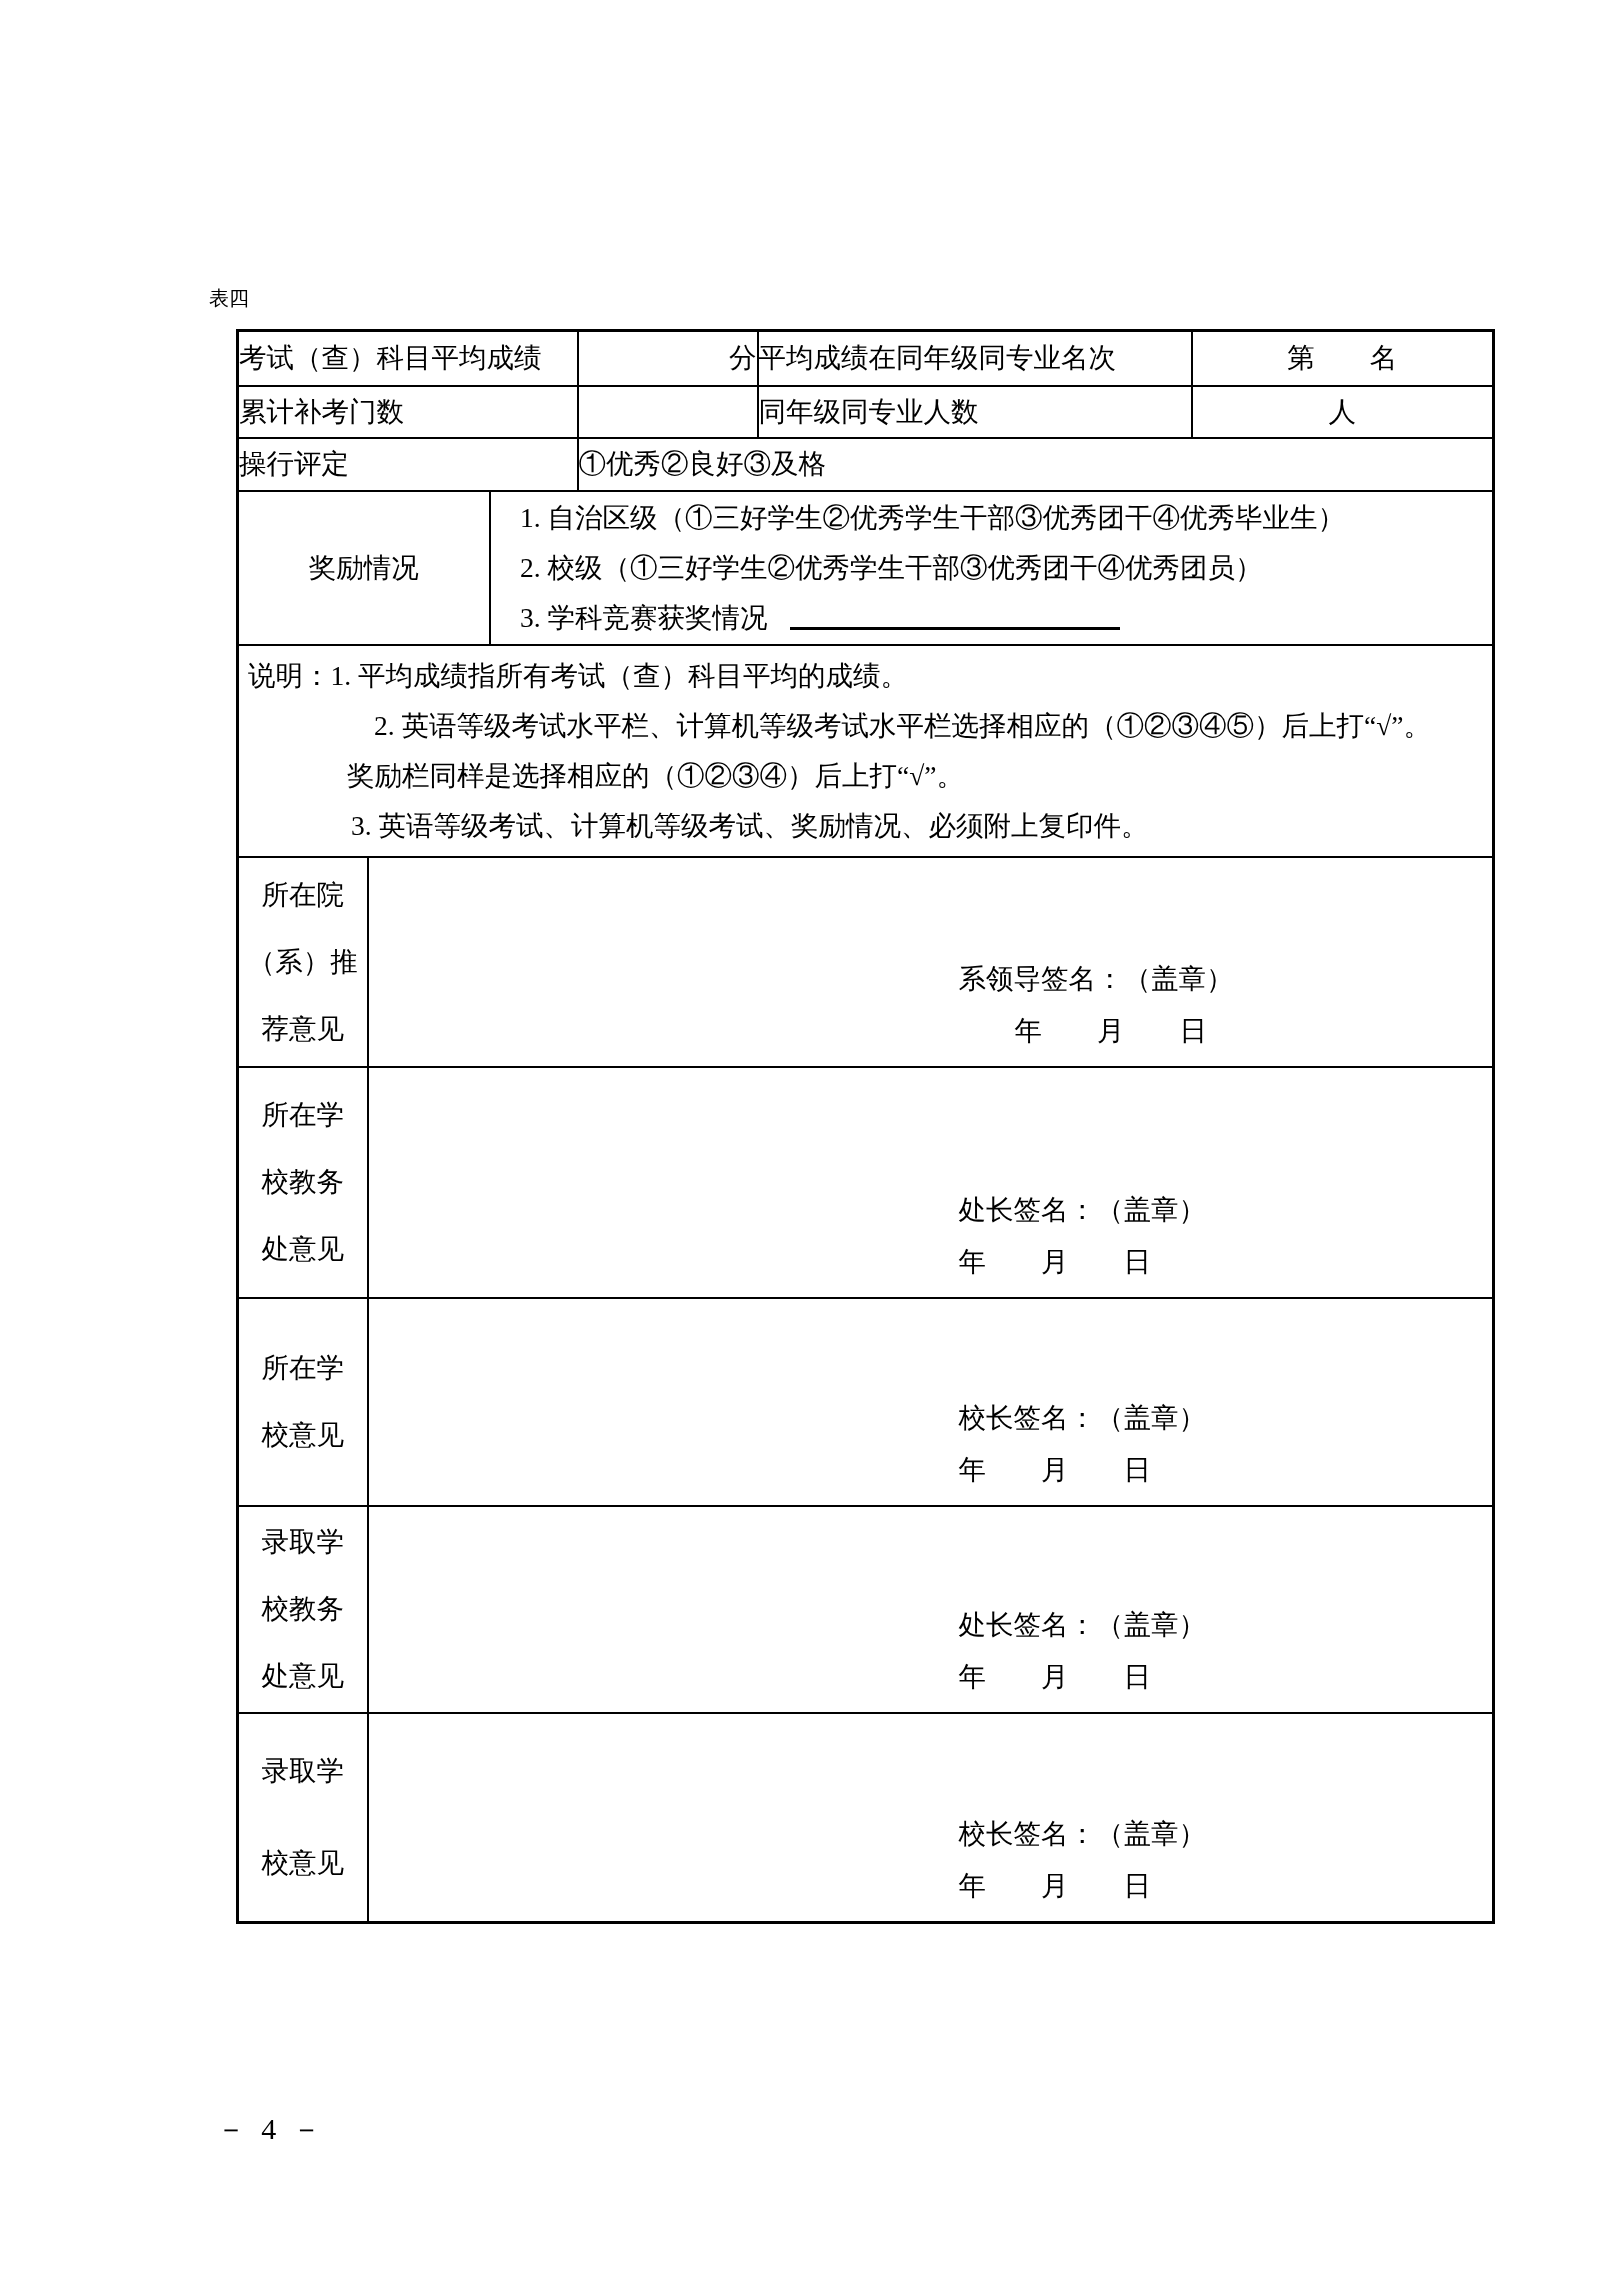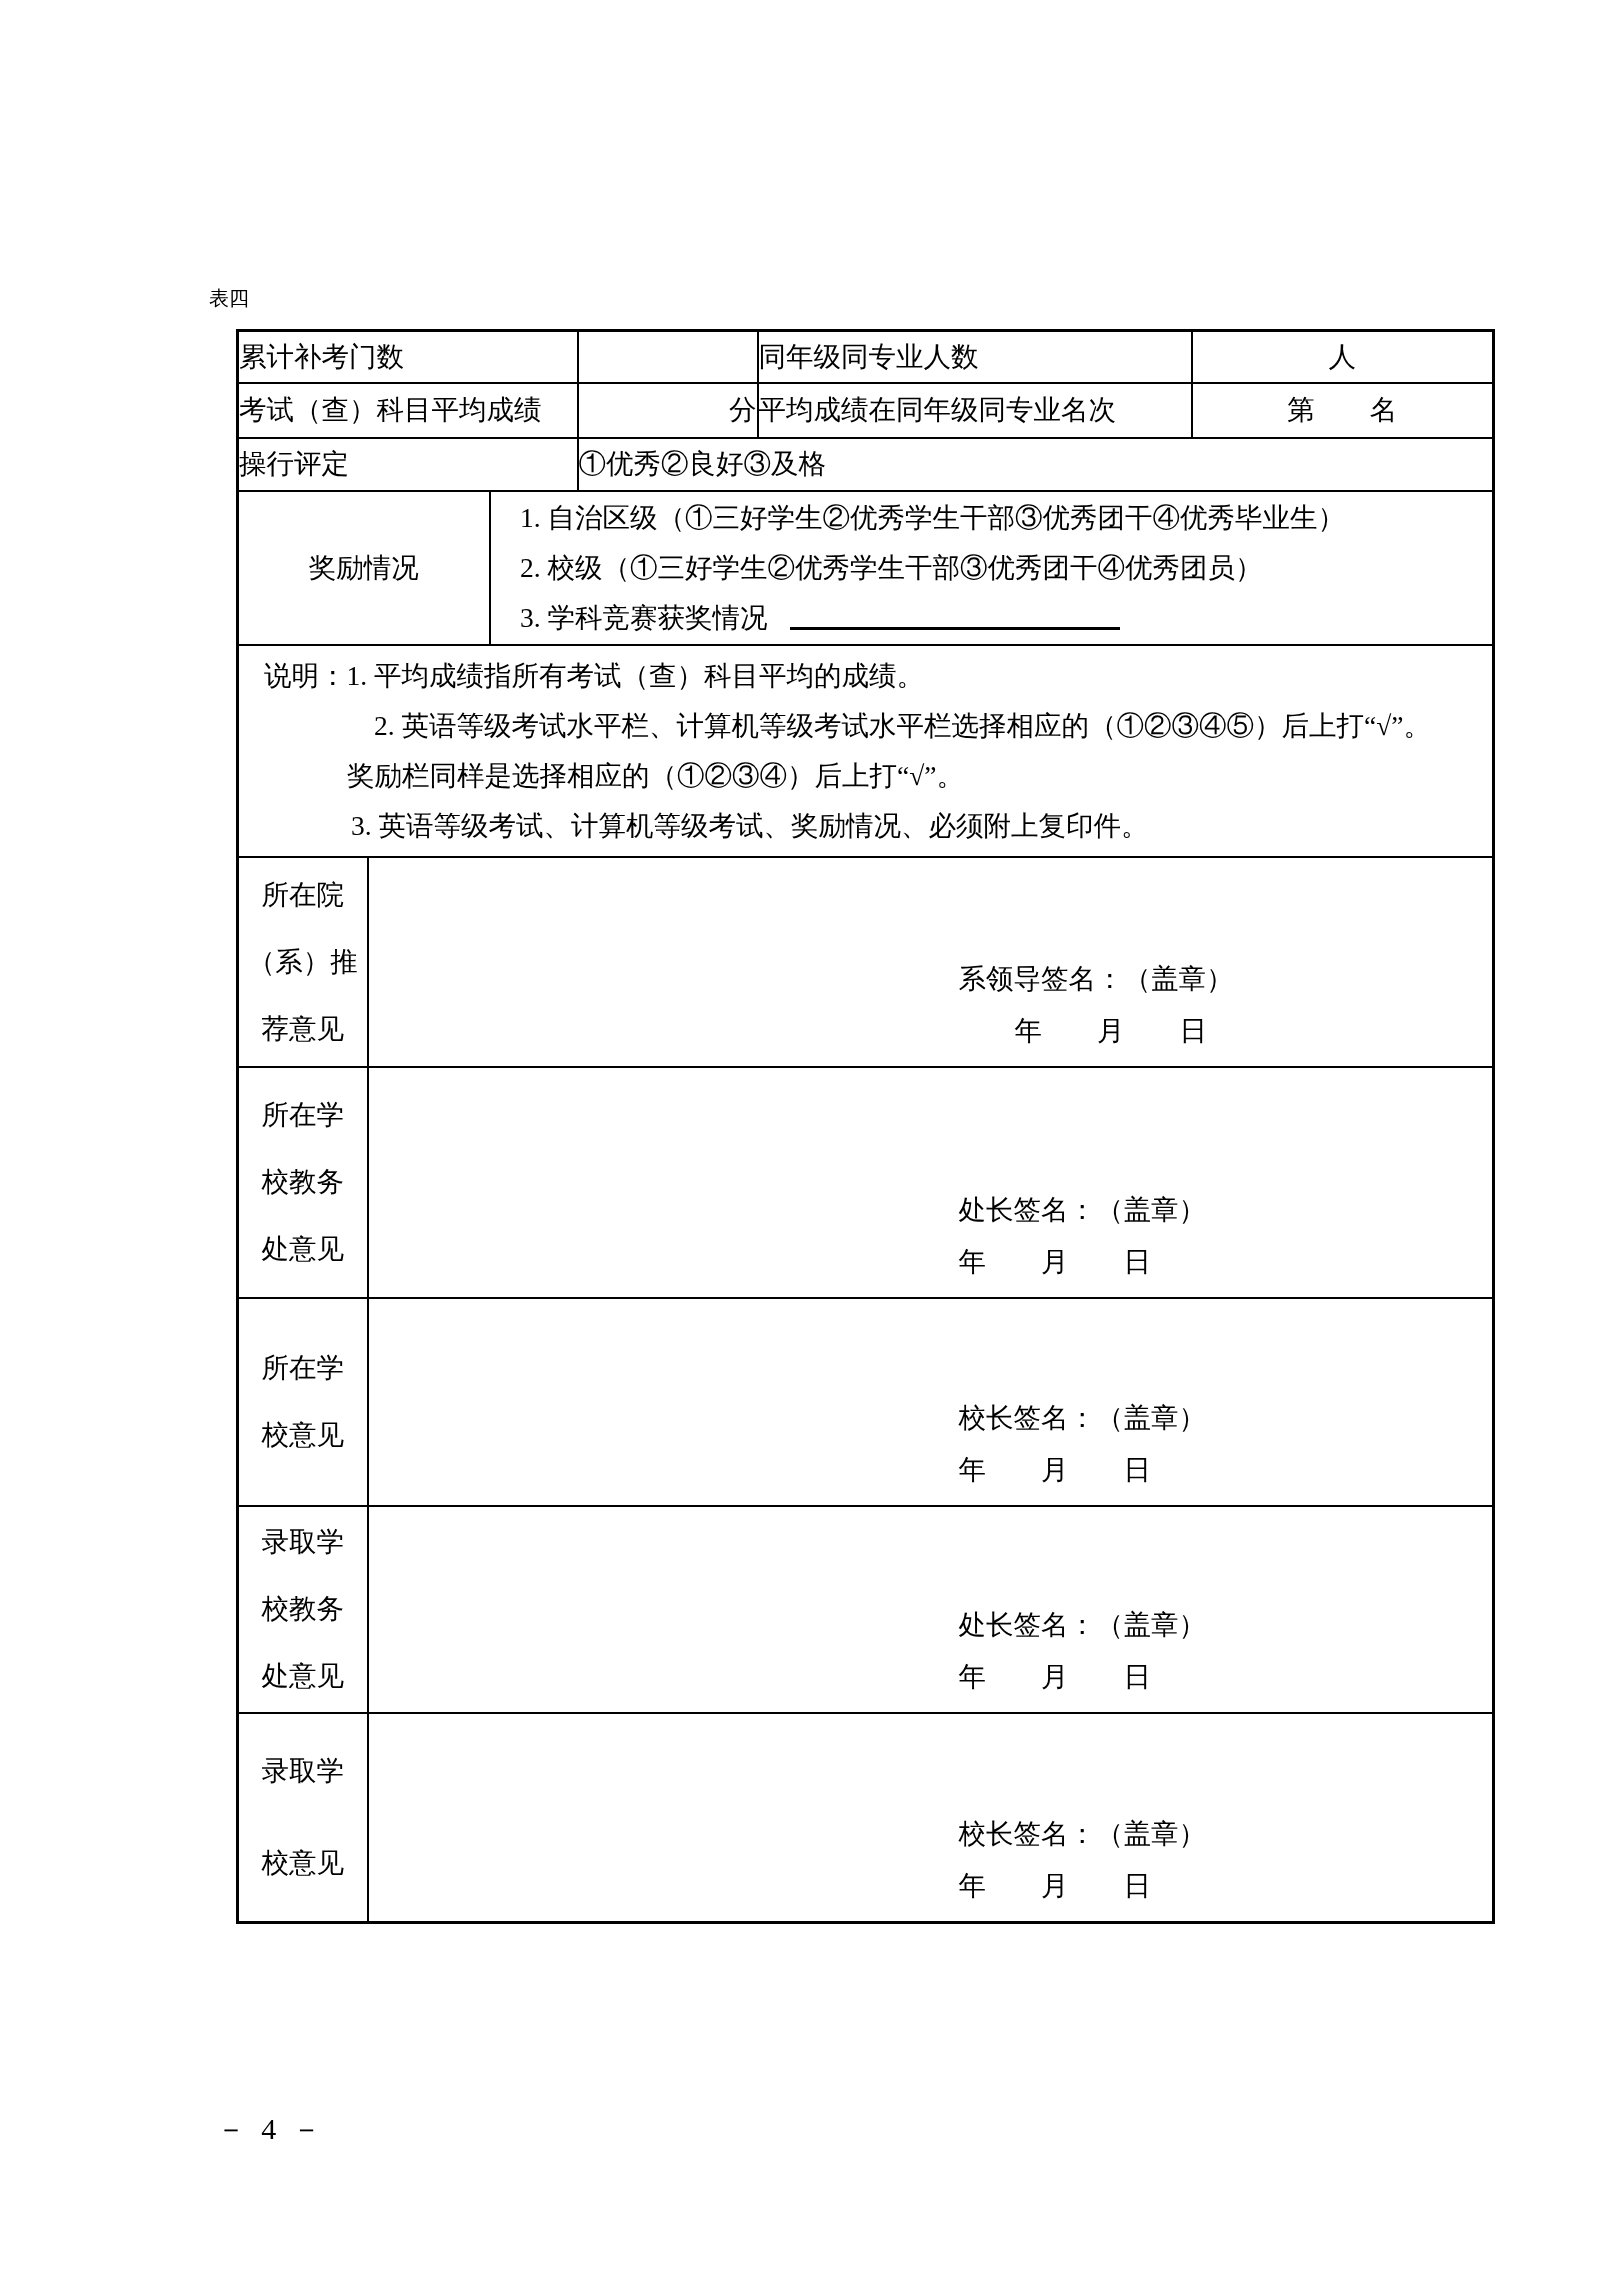--- a/index.html
+++ b/index.html
@@ -19,21 +19,21 @@
   }
   table.form{border:3.9px solid #000;}
   table.form td{border:2.6px solid #000;vertical-align:middle;padding:0;overflow:hidden;}
   .pl{padding-left:22px;}
   .pl20{padding-left:13px;}
   .pl14{padding-left:9.2px;}
   .unit-cell{text-align:right;padding-right:52px;}
   .center{text-align:center;}
   
   .note-line{height:50px;display:flex;align-items:center;}
-  .note-1{padding-left:25px;}
+  .note-1{padding-left:9px;}
   .note-2{padding-left:135px;}
   .note-3{padding-left:108px;}
   .note-4{padding-left:112px;}
   
   .award-line{height:50px;display:flex;align-items:center;padding-left:29.4px;}
   .blank-line{display:inline-block;width:330px;border-bottom:3.3px solid #000;height:22px;margin-left:23px;}
   
   .op-label{text-align:center;}
   .lab-line{height:67px;display:flex;align-items:center;justify-content:center;}
   .lab-line-wide{height:92px;display:flex;align-items:center;justify-content:center;}
@@ -58,32 +58,32 @@
       <col style="width:122px">
       <col style="width:88px">
       <col style="width:144px">
     <col style="width:36px">
       <col style="width:200px">
       <col style="width:234px">
       <col style="width:302px">
   </colgroup>
 
   <tbody>
-      <tr style="height:52px">
+      <tr style="height:55px">
+    <td colspan="3" class="pl">考试（查）科目平均成绩</td>
+    <td colspan="2" class="unit-cell">分</td>
+    <td colspan="2" class="pl20">平均成绩在同年级同专业名次</td>
+    <td class="center">第　　名</td>
+  </tr>
+
+  <tr style="height:52px">
     <td colspan="3" class="pl">累计补考门数</td>
     <td colspan="2" class="center"></td>
     <td colspan="2" class="pl20">同年级同专业人数</td>
     <td class="center">人</td>
-  </tr>
-
-  <tr style="height:55px">
-    <td colspan="3" class="pl">考试（查）科目平均成绩</td>
-    <td colspan="2" class="unit-cell">分</td>
-    <td colspan="2" class="pl20">平均成绩在同年级同专业名次</td>
-    <td class="center">第　　名</td>
   </tr>
 
   <tr style="height:53px">
     <td colspan="3" class="pl">操行评定</td>
     <td colspan="5" class="pl20">①优秀②良好③及格</td>
   </tr>
 
 
 
   <tr style="height:154px">

